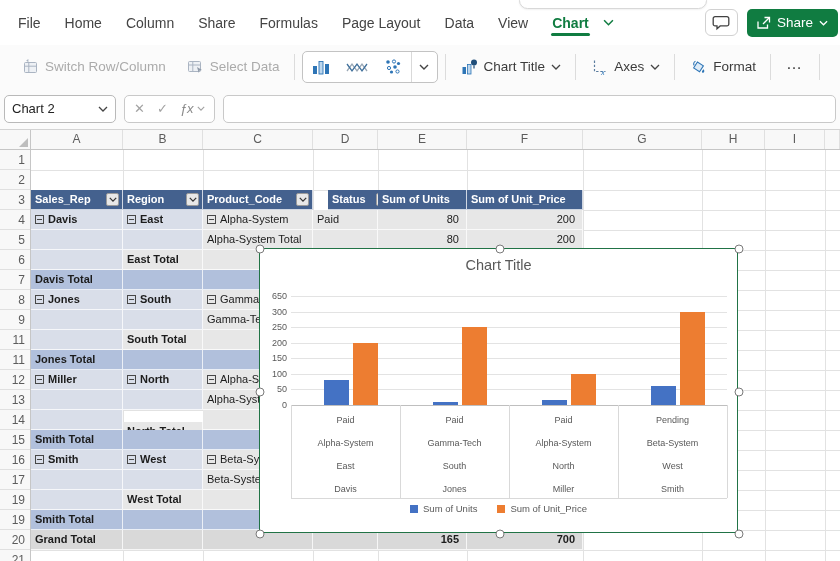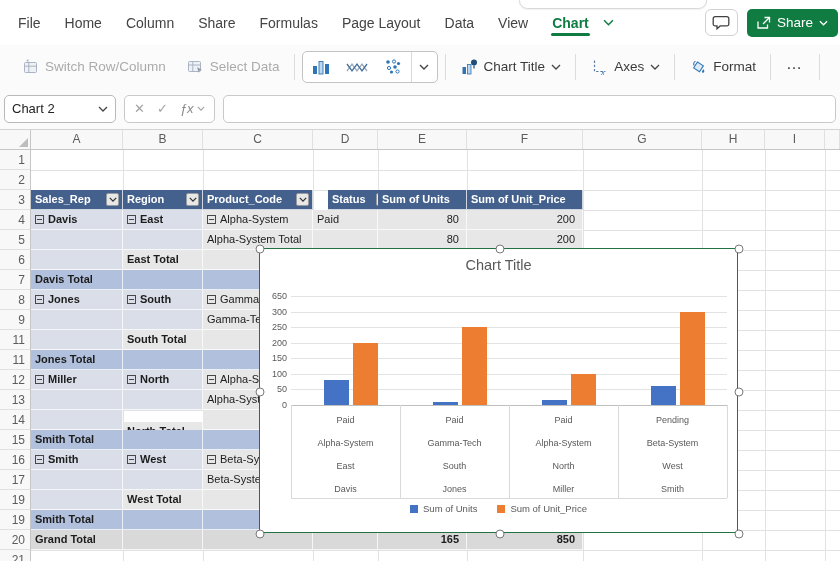--- a/index.html
+++ b/index.html
@@ -440,21 +440,21 @@
       <div class="pc s-s" style="left: 123px; top: 380px; width: 80px;"></div>
       <div class="pc s-s" style="left: 203px; top: 380px; width: 110px;"></div>
       <div class="pc s-s" style="left: 313px; top: 380px; width: 65px;"></div>
       <div class="pc s-s" style="left: 378px; top: 380px; width: 89px;"></div>
       <div class="pc s-s" style="left: 467px; top: 380px; width: 116px;"></div>
       <div class="pc s-g b" style="left: 31px; top: 400px; width: 92px;">Grand Total</div>
       <div class="pc s-g" style="left: 123px; top: 400px; width: 80px;"></div>
       <div class="pc s-g" style="left: 203px; top: 400px; width: 110px;"></div>
       <div class="pc s-g" style="left: 313px; top: 400px; width: 65px;"></div>
       <div class="pc s-g b n" style="left: 378px; top: 400px; width: 89px;">165</div>
-      <div class="pc s-g b n" style="left: 467px; top: 400px; width: 116px;">850</div>
+      <div class="pc s-g b n" style="left: 467px; top: 400px; width: 116px;">700</div>
       <div class="chart" style="left: 259px; top: 118px; width: 479px; height: 285px;">
         <div class="c-title">Chart Title</div>
         <div class="c-ytick" style="left: 0px; top: 156px;">0</div>
         <div class="c-grid" style="left: 31px; width: 436px; top: 140.429px;"></div>
         <div class="c-ytick" style="left: 0px; top: 140.429px;">50</div>
         <div class="c-grid" style="left: 31px; width: 436px; top: 124.857px;"></div>
         <div class="c-ytick" style="left: 0px; top: 124.857px;">100</div>
         <div class="c-grid" style="left: 31px; width: 436px; top: 109.286px;"></div>
         <div class="c-ytick" style="left: 0px; top: 109.286px;">150</div>
         <div class="c-grid" style="left: 31px; width: 436px; top: 93.7143px;"></div>

